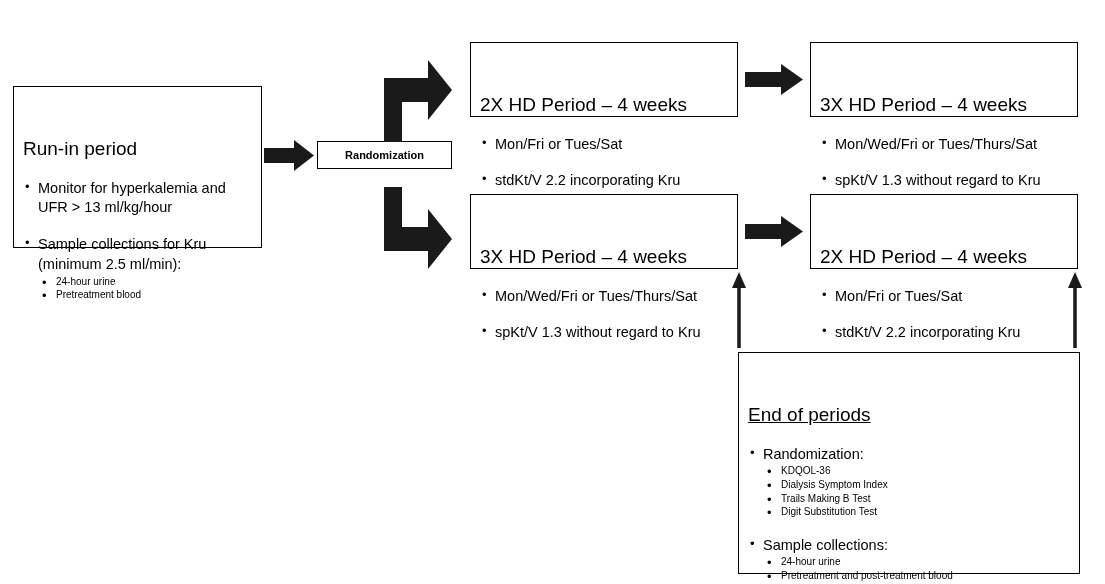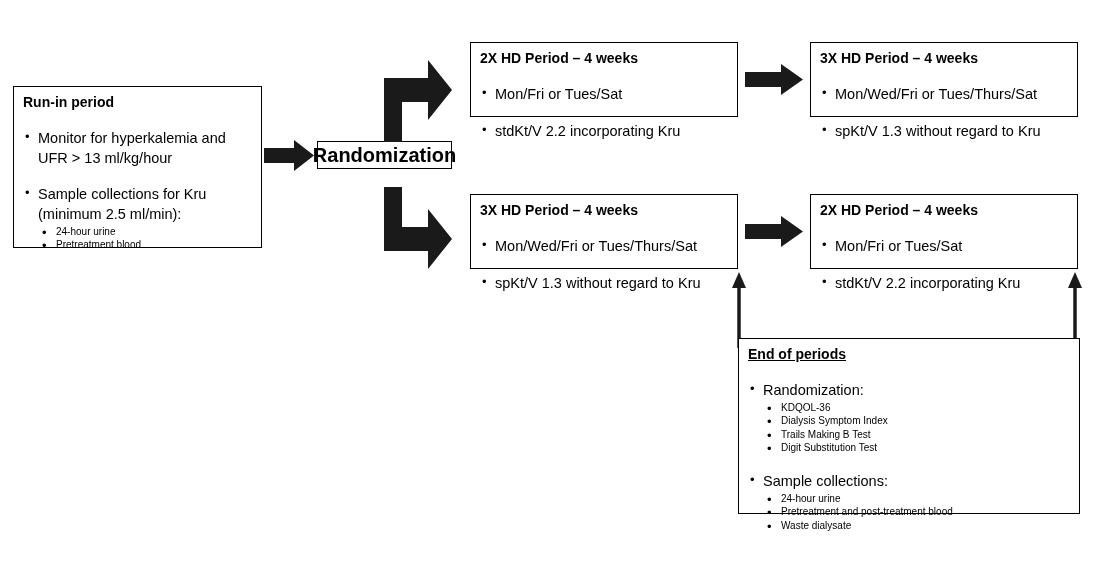--- a/index.html
+++ b/index.html
@@ -18,24 +18,25 @@
     background: #ffffff;
     overflow: hidden;
   }
   .box {
     position: absolute;
     border: 1.5px solid #000;
     background: #fff;
     padding: 6px 9px 7px 9px;
   }
   .box-title {
-    font-weight: bold;
-    font-size: 14px;
+    font-weight: normal;
+    font-size: 19px;
     line-height: 1.35;
     white-space: nowrap;
+    margin-top: 43px;
   }
   .box-title.underline { text-decoration: underline; }
   ul.lvl1 {
     list-style: none;
     margin: 0;
     padding: 0;
   }
   ul.lvl1 > li {
     position: relative;
     padding-left: 15px;
@@ -72,30 +73,30 @@
 
   
   #runin-box { left: 13px; top: 86px; width: 249px; height: 162px; }
 
   
   #rand-box {
     left: 317px; top: 141px; width: 135px; height: 28px;
     padding: 0;
     display: flex; align-items: center; justify-content: center;
   }
-  #rand-label { font-size: 20px; font-weight: bold; }
+  #rand-label { font-size: 11px; font-weight: bold; }
 
   
   #hd-top-left   { left: 470px;  top: 42px;  width: 268px; height: 75px; }
   #hd-top-right  { left: 810px;  top: 42px;  width: 268px; height: 75px; }
   #hd-bot-left   { left: 470px;  top: 194px; width: 268px; height: 75px; }
   #hd-bot-right  { left: 810px;  top: 194px; width: 268px; height: 75px; }
 
   
-  #end-box { left: 738px; top: 338px; width: 342px; height: 176px; }
+  #end-box { left: 738px; top: 352px; width: 342px; height: 222px; }
 
   svg.arrow { position: absolute; overflow: visible; }
 </style>
 </head>
 <body>
 
 <div id="canvas">
 
   <div class="box" id="runin-box">
     <div class="box-title">Run-in period</div>

